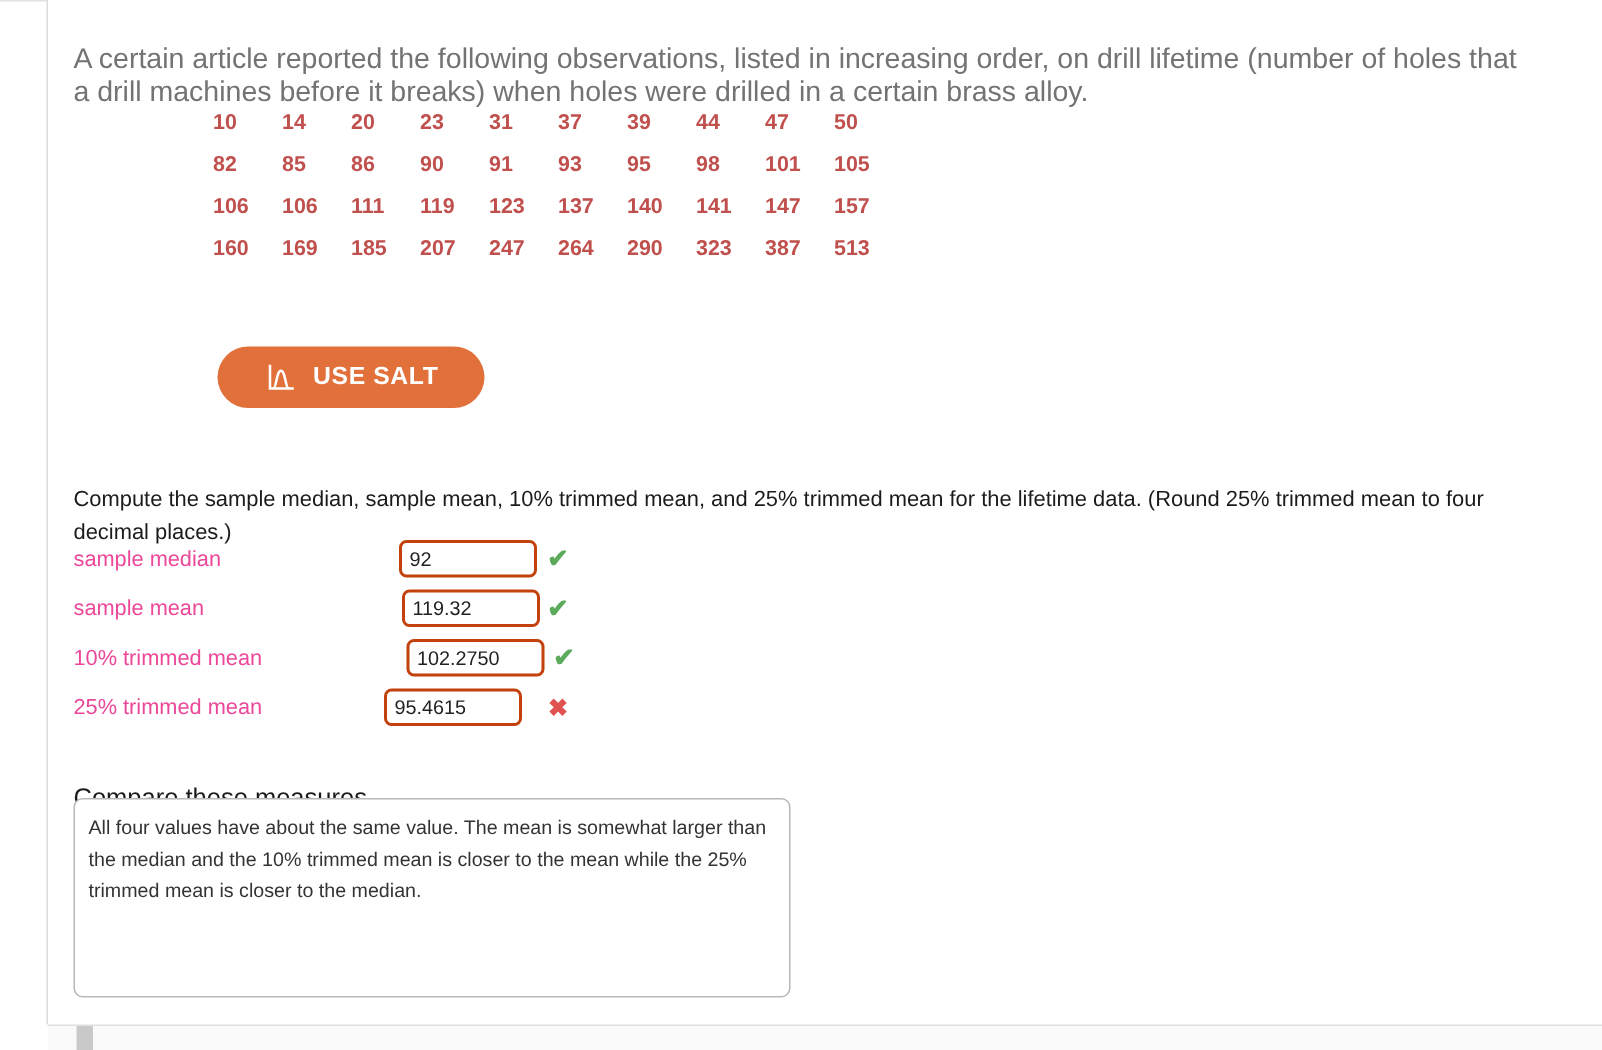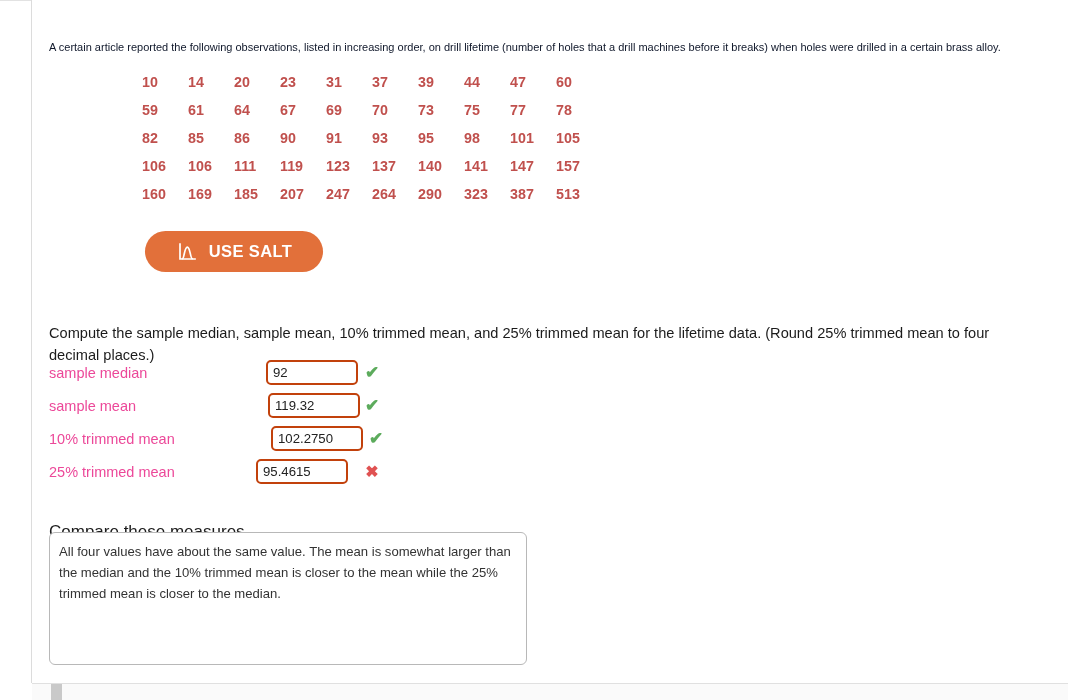--- a/index.html
+++ b/index.html
@@ -39,26 +39,26 @@
     top: 0;
     left: 32px;
     width: 1036px;
     height: 683px;
     background: #ffffff;
   }
 
   
   .intro {
     position: absolute;
-    top: 25px;
+    top: 10px;
     left: 17px;
     width: 968px;
-    font-size: 11px;
+    font-size: 19px;
     line-height: 22px;
-    color: #0f172a;
+    color: #737373;
   }
 
   
   .data-grid {
     position: absolute;
     top: 68px;
     left: 110px;
     border-collapse: collapse;
   }
   .data-grid td {
@@ -227,33 +227,21 @@
         <tr>
           <td>10</td>
           <td>14</td>
           <td>20</td>
           <td>23</td>
           <td>31</td>
           <td>37</td>
           <td>39</td>
           <td>44</td>
           <td>47</td>
-          <td>60</td>
-        </tr>
-        <tr>
-          <td>59</td>
-          <td>61</td>
-          <td>64</td>
-          <td>67</td>
-          <td>69</td>
-          <td>70</td>
-          <td>73</td>
-          <td>75</td>
-          <td>77</td>
-          <td>78</td>
+          <td>50</td>
         </tr>
         <tr>
           <td>82</td>
           <td>85</td>
           <td>86</td>
           <td>90</td>
           <td>91</td>
           <td>93</td>
           <td>95</td>
           <td>98</td>

